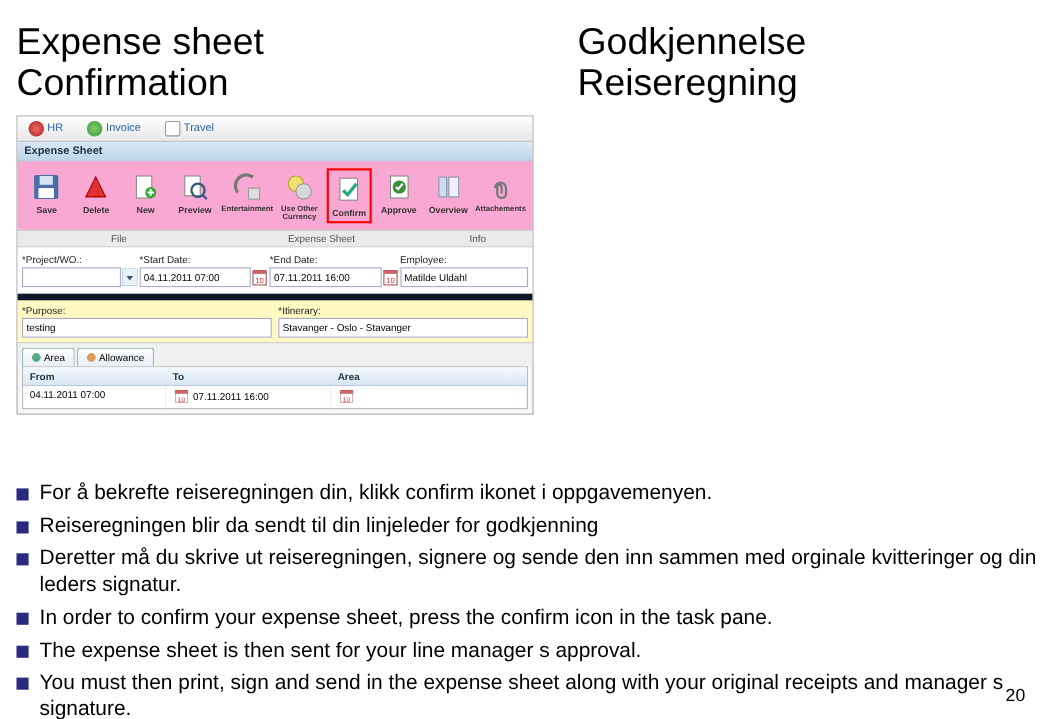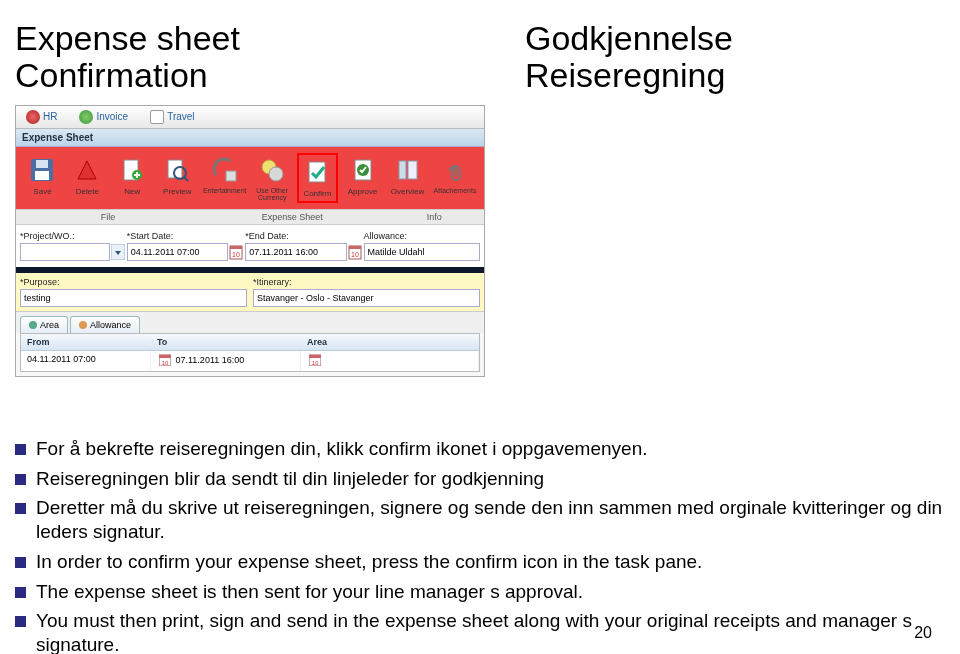--- a/index.html
+++ b/index.html
@@ -17,21 +17,21 @@
   .app { border: 1px solid #aaa; background: #f7f7f7; font-size: 10px; }
   .tabrow { display: flex; background: linear-gradient(#fefefe,#e8e8e8); border-bottom: 1px solid #bbb; padding: 2px 4px; gap: 10px; }
   .tab { display: flex; align-items: center; gap: 3px; padding: 2px 6px; color: #2964a3; }
   .tab .ticon { width: 14px; height: 14px; background: #5b8bc3; border-radius: 2px; }
   .tabrow .tab:first-child .ticon { background: radial-gradient(circle,#e66,#a22); border-radius: 50%; }
   .tabrow .tab:nth-child(2) .ticon { background: radial-gradient(circle,#8c6,#394); border-radius: 50%; }
   .tabrow .tab:nth-child(3) .ticon { background: #fff; border:1px solid #999; }
 
   .exphdr { background: linear-gradient(#dbe8f5,#bcd4ea); padding: 3px 6px; color: #234; font-weight: bold; border-bottom:1px solid #aac; }
 
-  .toolbar { display: flex; padding: 6px; gap: 4px; background: #ef4444; }
+  .toolbar { display: flex; padding: 6px; gap: 4px; background: #f9a8d4; font-weight: bold; }
   .tbtn { width: 46px; display: flex; flex-direction: column; align-items: center; gap: 2px; font-size: 8px; color: #333; cursor: pointer; padding: 2px; }
   .tbtn .ibox { width: 30px; height: 30px; display: flex; align-items: center; justify-content: center; }
   .tbtn.confirm { border: 2px solid red; }
   .grplabels { display: flex; background: #eaeaea; border-top:1px solid #ccc; border-bottom:1px solid #ccc; font-size: 9px; color:#555; padding: 2px 0;}
   .grplabel { text-align: center; }
   .grplabel.file { width: 185px; }
   .grplabel.exp { width: 185px; }
   .grplabel.info { width: 100px; }
 
   .formrow { display: flex; padding: 6px 4px; gap: 2px; background:#fff; }
@@ -239,21 +239,21 @@
               <span class="cal">
                   <svg width="14" height="16">
                     <rect x="1" y="2" width="12" height="13" fill="#fff" stroke="#a55"></rect>
                     <rect x="1" y="2" width="12" height="3" fill="#c66"></rect>
                     <text x="7" y="13" font-size="7" text-anchor="middle" fill="#c33">10</text>
                   </svg>
                 </span>
             </div>
           </div>
           <div class="formcell">
-            <label>Allowance:</label>
+            <label>Employee:</label>
             <input value="Matilde Uldahl" style="">
           </div>
         </div>
 
         <div class="row3">
           <div class="cell">
             <label>*Purpose:</label>
             <input value="testing" style="">
           </div>
           <div class="cell">

